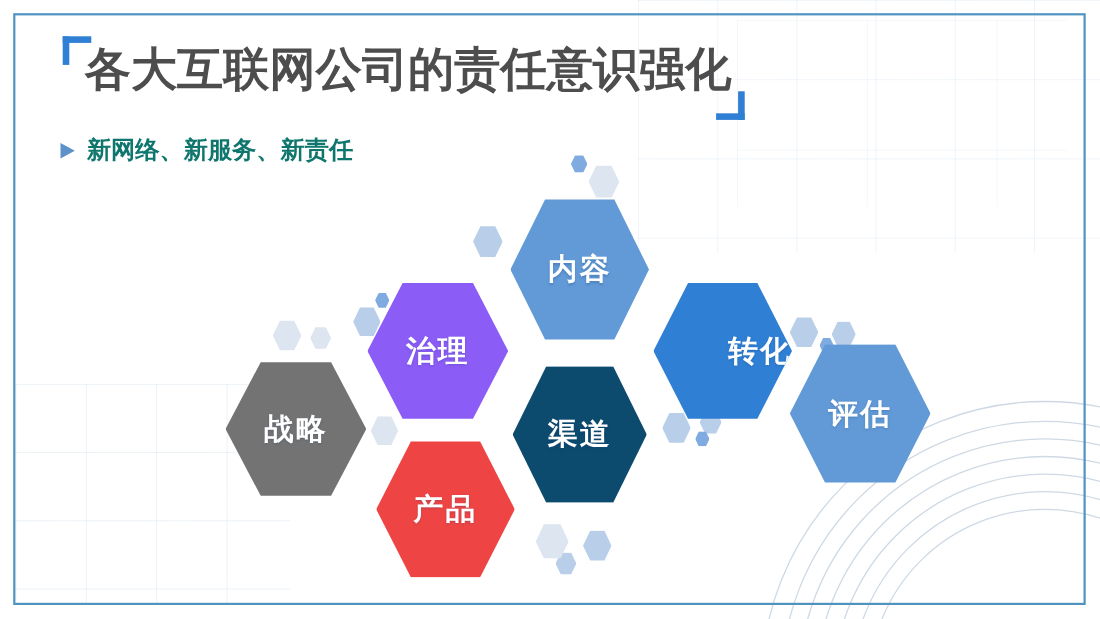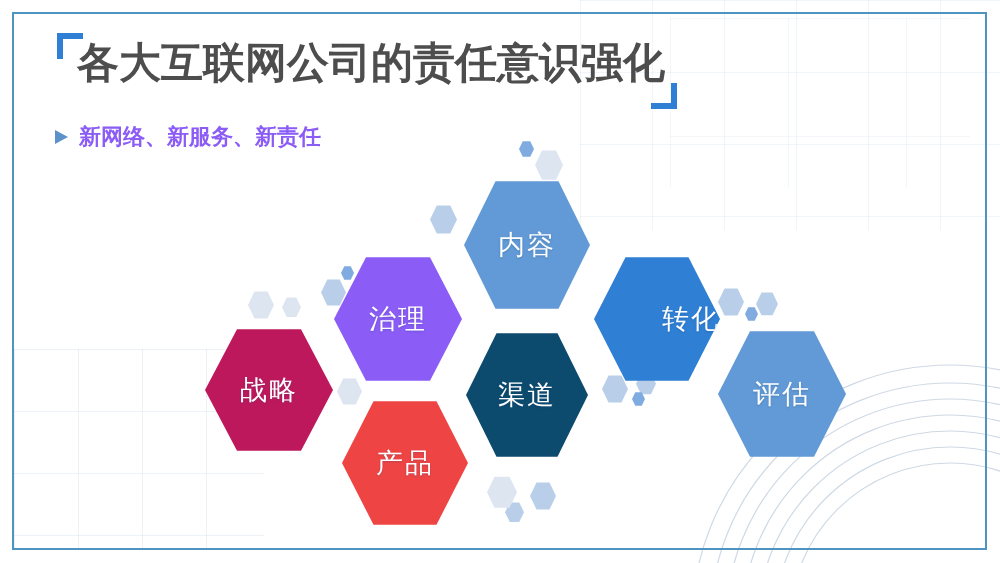--- a/index.html
+++ b/index.html
@@ -125,35 +125,35 @@
     width: 0;
     height: 0;
     border-left: 13px solid #3f7fbf;
     border-top: 7px solid transparent;
     border-bottom: 7px solid transparent;
     opacity: .85;
   }
   .subtitle-text {
     font-size: 22px;
     font-weight: bold;
-    color: #8b5cf6;
+    color: #0f766e;
     white-space: nowrap;
   }
 
   
   .hex {
     position: absolute;
     display: flex;
     align-items: center;
     justify-content: center;
     clip-path: polygon(25% 1%, 75% 1%, 100% 50%, 75% 99%, 25% 99%, 0% 50%);
   }
   .hex .hex-label {
     font-size: 27px;
-    font-weight: normal;
+    font-weight: bold;
     color: #ffffff;
     letter-spacing: 2px;
     text-shadow: 0 1px 2px rgba(20,60,110,.25);
     white-space: nowrap;
   }
   .deco-hex {
     position: absolute;
     clip-path: polygon(25% 2%, 75% 2%, 100% 50%, 75% 98%, 25% 98%, 0% 50%);
   }
 </style>
@@ -204,36 +204,36 @@
       <div class="deco-hex" style="left: 337px; top: 378px; width: 25px; height: 27px; background: rgb(221, 229, 240);"></div>
       <div class="deco-hex" style="left: 718px; top: 288px; width: 26px; height: 28.08px; background: rgb(185, 207, 233);"></div>
       <div class="deco-hex" style="left: 756px; top: 292px; width: 22px; height: 23.76px; background: rgb(185, 207, 233);"></div>
       <div class="deco-hex" style="left: 745px; top: 307px; width: 13px; height: 14.04px; background: rgb(127, 171, 224);"></div>
       <div class="deco-hex" style="left: 602px; top: 375px; width: 26px; height: 28.08px; background: rgb(185, 207, 233);"></div>
       <div class="deco-hex" style="left: 636px; top: 373px; width: 20px; height: 21.6px; background: rgb(185, 207, 233);"></div>
       <div class="deco-hex" style="left: 632px; top: 392px; width: 13px; height: 14.04px; background: rgb(127, 171, 224);"></div>
       <div class="deco-hex" style="left: 530px; top: 482px; width: 26px; height: 28.08px; background: rgb(185, 207, 233);"></div>
       <div class="deco-hex" style="left: 505px; top: 502px; width: 19px; height: 20.52px; background: rgb(185, 207, 233);"></div>
       <div class="deco-hex" style="left: 487px; top: 476px; width: 30px; height: 32.4px; background: rgb(221, 229, 240);"></div>
-      <div class="hex" style="left: 205px; top: 328px; width: 128px; height: 124px; background: #be185d;">
+      <div class="hex" style="left: 205px; top: 328px; width: 128px; height: 124px; background: #737373;">
         <span class="hex-label">战略</span>
       </div>
       <div class="hex" style="left: 334px; top: 256px; width: 128px; height: 126px; background: #8b5cf6;">
         <span class="hex-label">治理</span>
       </div>
       <div class="hex" style="left: 464px; top: 180px; width: 126px; height: 130px; background: rgb(97, 154, 214);">
         <span class="hex-label">内容</span>
       </div>
       <div class="hex" style="left: 342px; top: 400px; width: 126px; height: 126px; background: #ef4444;">
         <span class="hex-label">产品</span>
       </div>
       <div class="hex" style="left: 466px; top: 332px; width: 122px; height: 126px; background: #0c4a6e;">
         <span class="hex-label">渠道</span>
       </div>
       <div class="hex" style="left: 594px; top: 256px; width: 126px; height: 126px; background: rgb(47, 127, 212); justify-content: flex-end;">
         <span class="hex-label">转化</span>
       </div>
-      <div class="hex" style="left: 718px; top: 330px; width: 128px; height: 128px; background: rgb(97, 154, 214);">
+      <div class="hex" style="left: 718px; top: 312px; width: 128px; height: 128px; background: rgb(97, 154, 214);">
         <span class="hex-label">评估</span>
       </div>
     </div>
 
 </div>
 
 </body></html>

